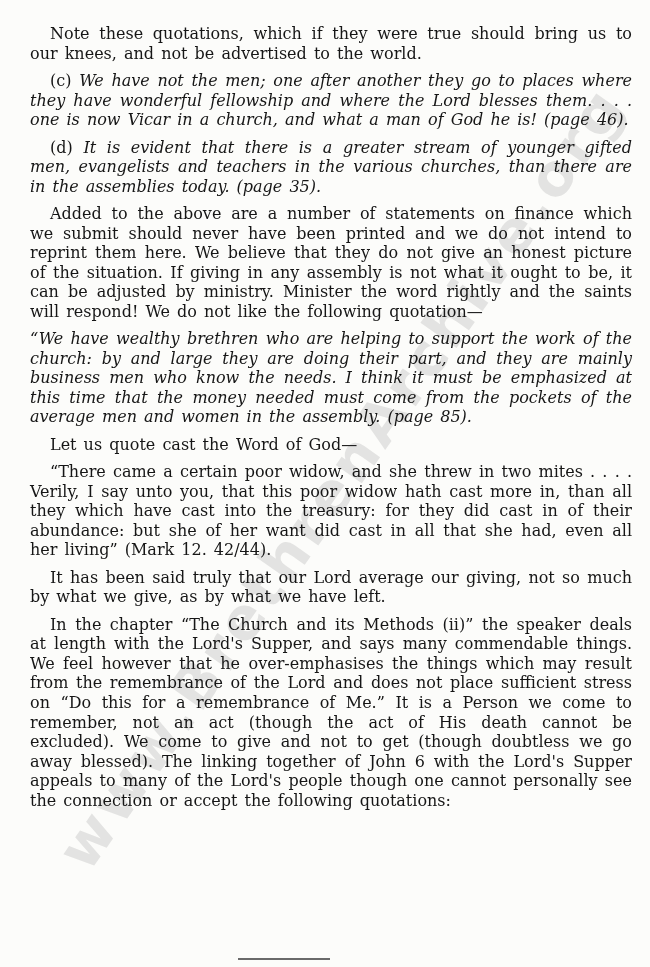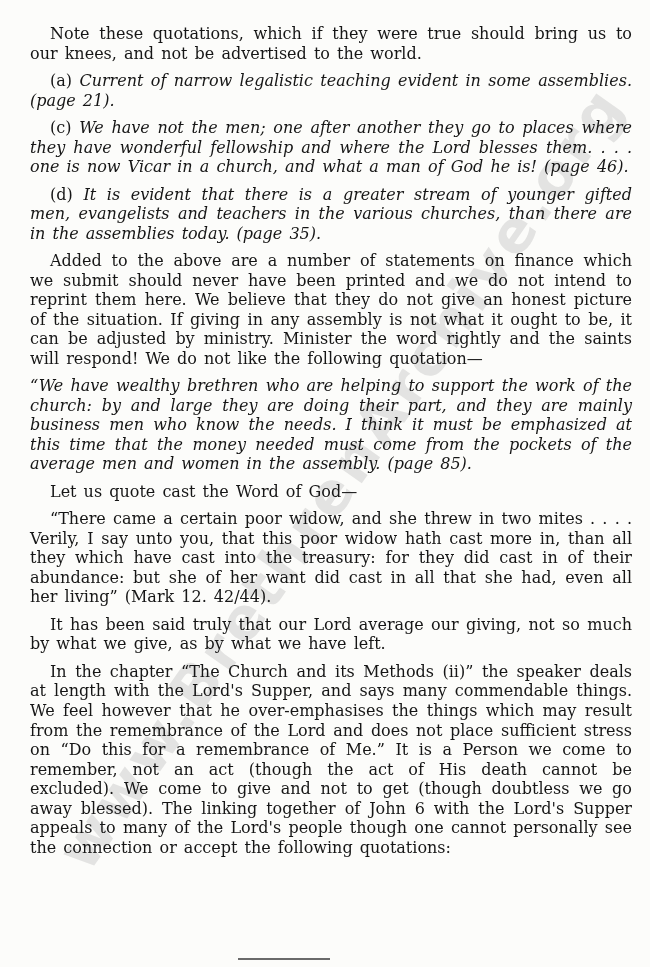--- a/index.html
+++ b/index.html
@@ -73,24 +73,20 @@
 <body>
 
 <div class="page">
 
   <div class="watermark">www.BrethrenArchive.org</div>
 
   <div class="content">
 
     <p>Note these quotations, which if they were true should bring us to our knees, and not be advertised to the world.</p>
 
-    <p>
-      <span class="item-label">(a)</span>
-      <span class="item-text">Current of narrow legalistic teaching evident in some assemblies. (page 21).</span>
-    </p>
 
 
     <p>
       <span class="item-label">(c)</span>
       <span class="item-text">We have not the men; one after another they go to places where they have wonderful fellowship and where the Lord blesses them. . . . one is now Vicar in a church, and what a man of God he is! (page 46).</span>
     </p>
 
     <p>
       <span class="item-label">(d)</span>
       <span class="item-text">It is evident that there is a greater stream of younger gifted men, evangelists and teachers in the various churches, than there are in the assemblies today. (page 35).</span>

